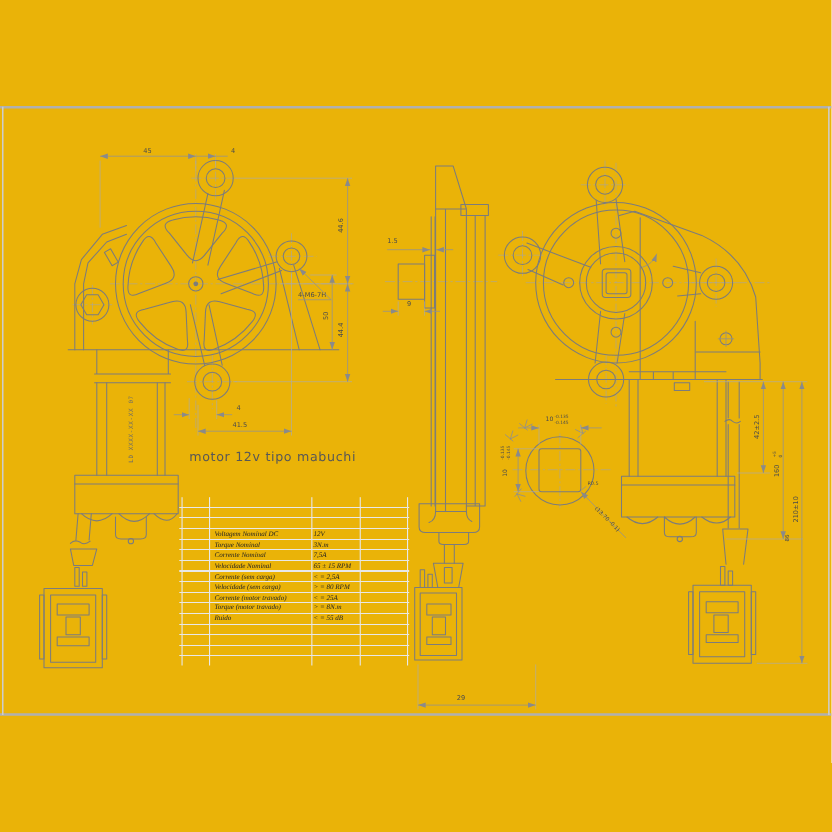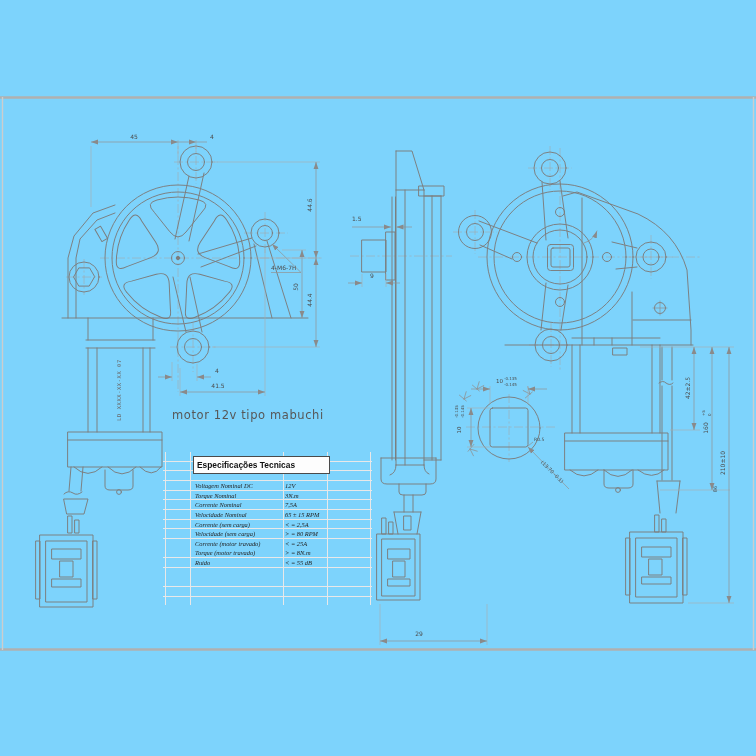--- a/index.html
+++ b/index.html
@@ -1,16 +1,16 @@
 <!DOCTYPE html>
 <html><head>
 <meta charset="utf-8">
 <style>
   html,body{margin:0;padding:0;background:#ffffff;}
-  .stage{position:relative;width:756px;height:756px;background:#7dd3fc;overflow:hidden;
+  .stage{position:relative;width:756px;height:756px;background:#eab308;overflow:hidden;
          font-family:"Liberation Sans",sans-serif;}
   svg{position:absolute;left:0;top:0;}
   svg text{font-family:"DejaVu Sans",sans-serif;fill:#4c4c4c;}
   .dim{font-size:6px;}
   .dim-s{font-size:4px;}
   .caption{font-size:11.5px;fill:#575757;letter-spacing:.6px;}
   .marking{font-size:5.4px;fill:#6a6a6a;letter-spacing:.6px;font-family:"DejaVu Sans Mono",monospace;}
   .outline{stroke:#7c7c7c;stroke-width:.95;fill:none;stroke-linecap:round;stroke-linejoin:round;}
   .thin{stroke:#8f8f8f;stroke-width:.7;fill:none;}
   .dimline{stroke:#929292;stroke-width:.7;fill:none;}
@@ -285,21 +285,20 @@
 </svg>
 
 <div class="xlgrid">
   <div class="v" style="left:2px"></div>
   <div class="v" style="left:27px"></div>
   <div class="v" style="left:120px"></div>
   <div class="v" style="left:164px"></div>
   <div class="v" style="left:207px"></div>
 </div>
 
-<div class="spec-header">Especificações Tecnicas</div>
 <div class="spec-rows">
   <div class="spec-row">
     <span class="lbl">Voltagem Nominal DC</span>
     <span class="val">12V</span>
   </div>
   <div class="spec-row">
     <span class="lbl">Torque Nominal</span>
     <span class="val">3N.m</span>
   </div>
   <div class="spec-row">

